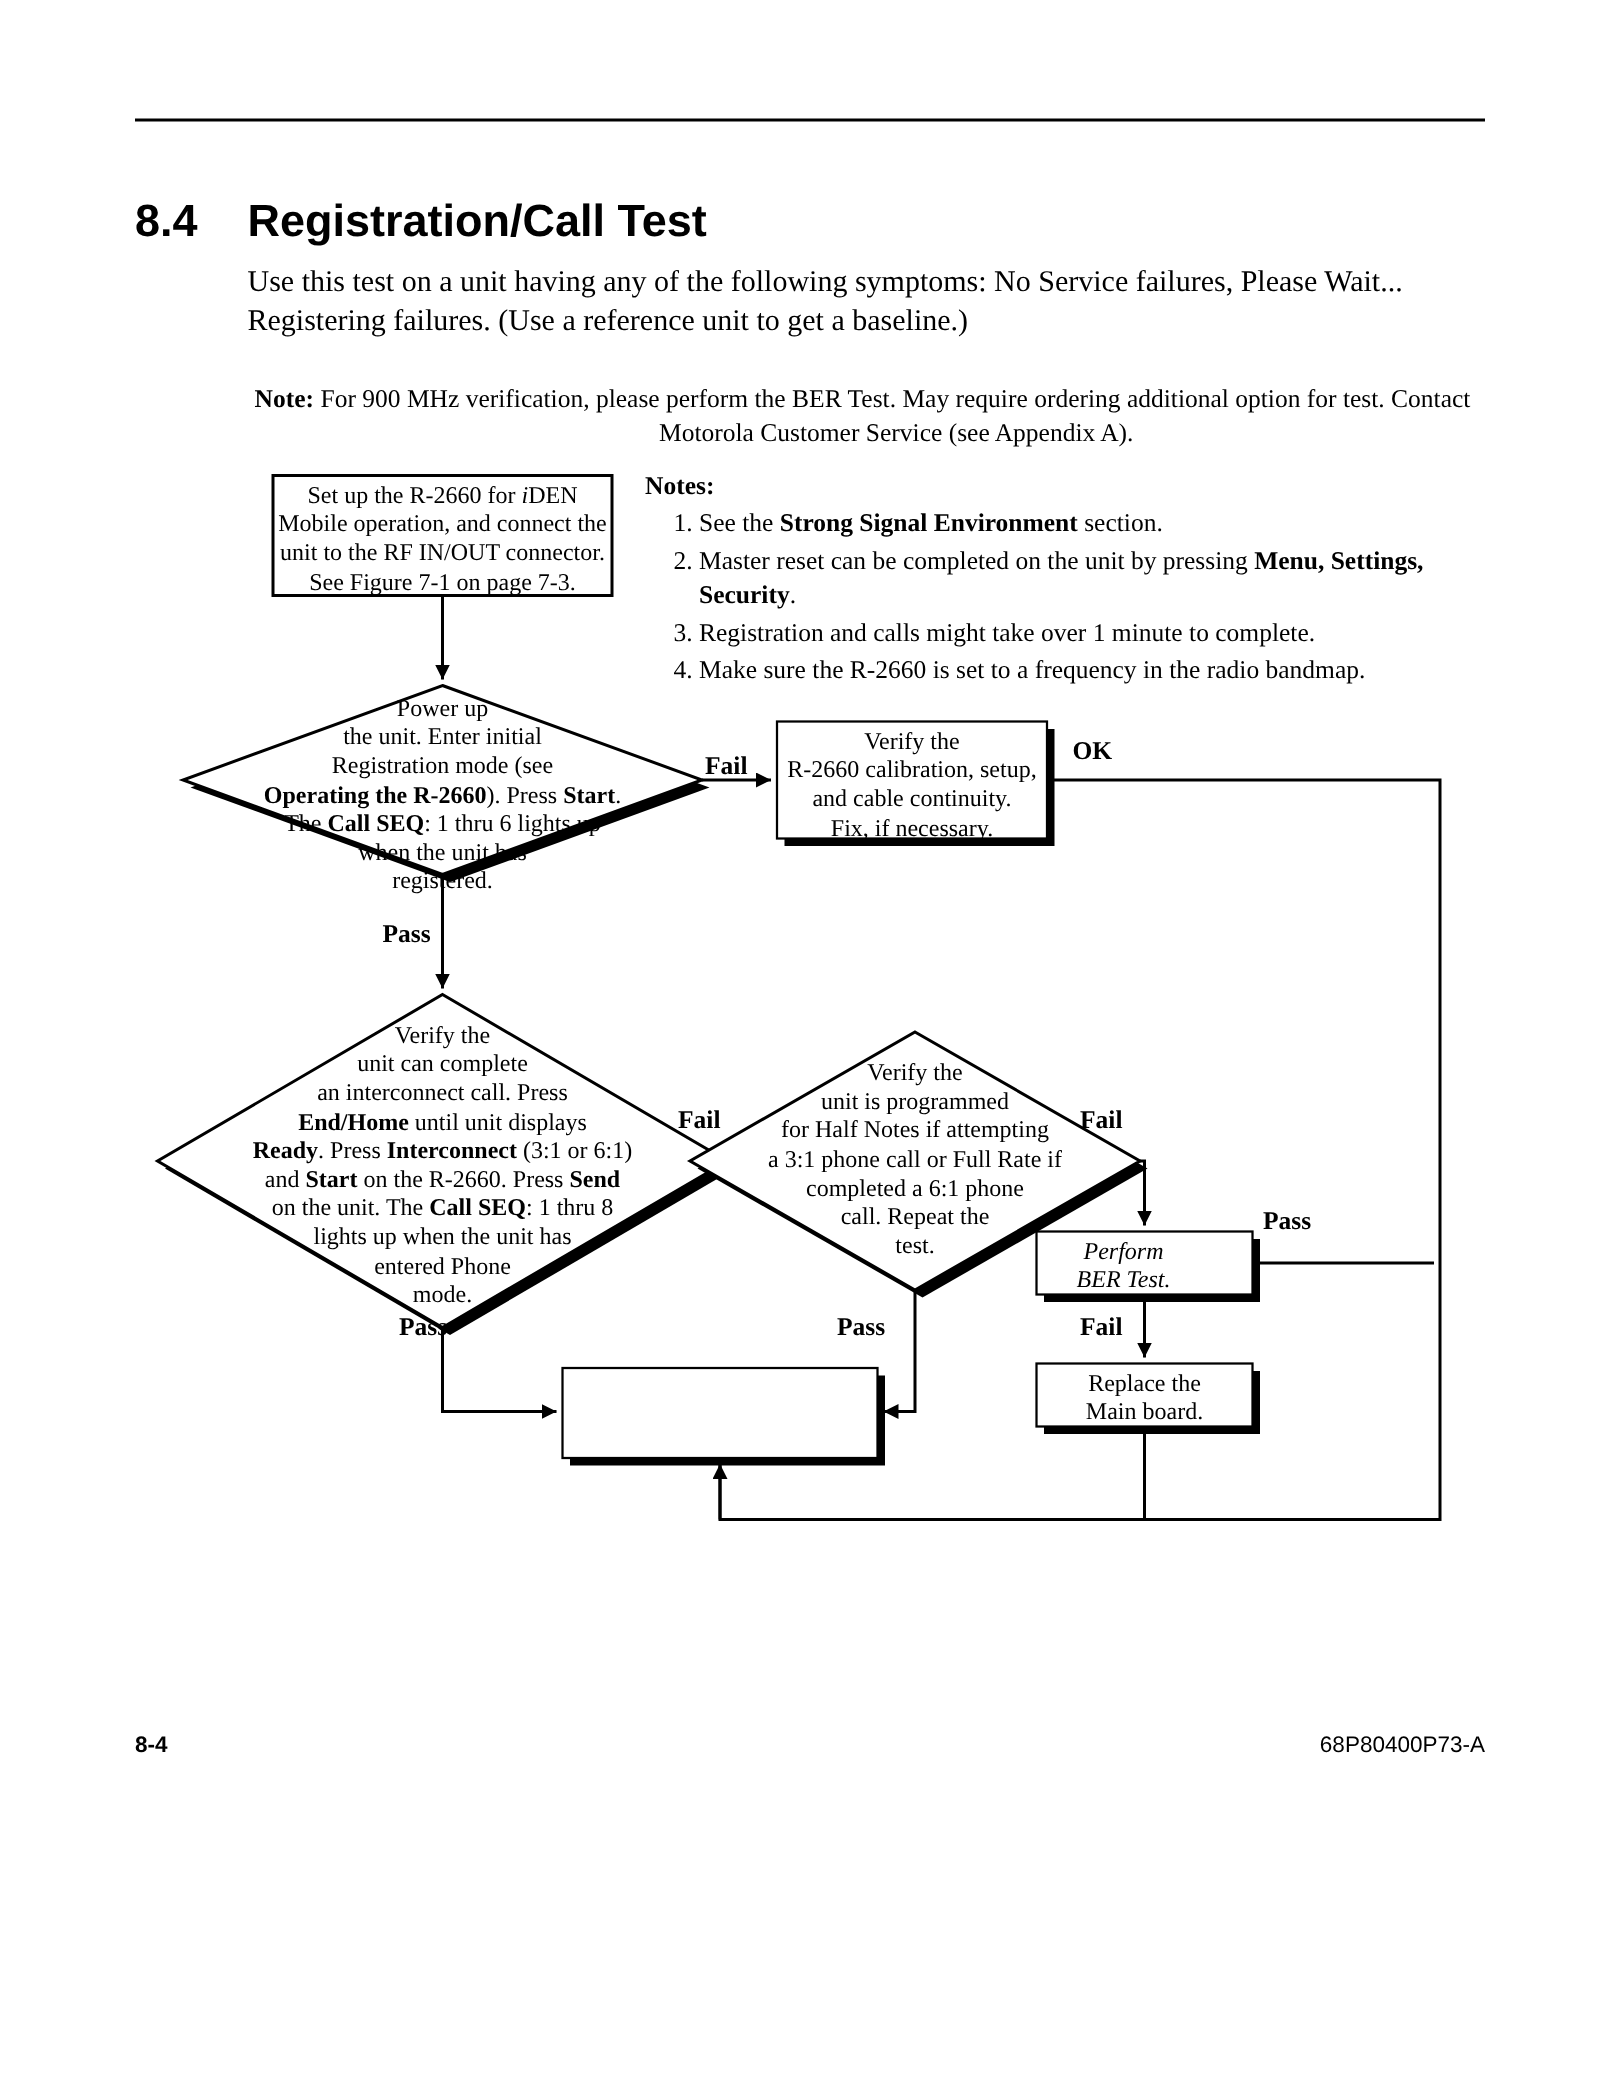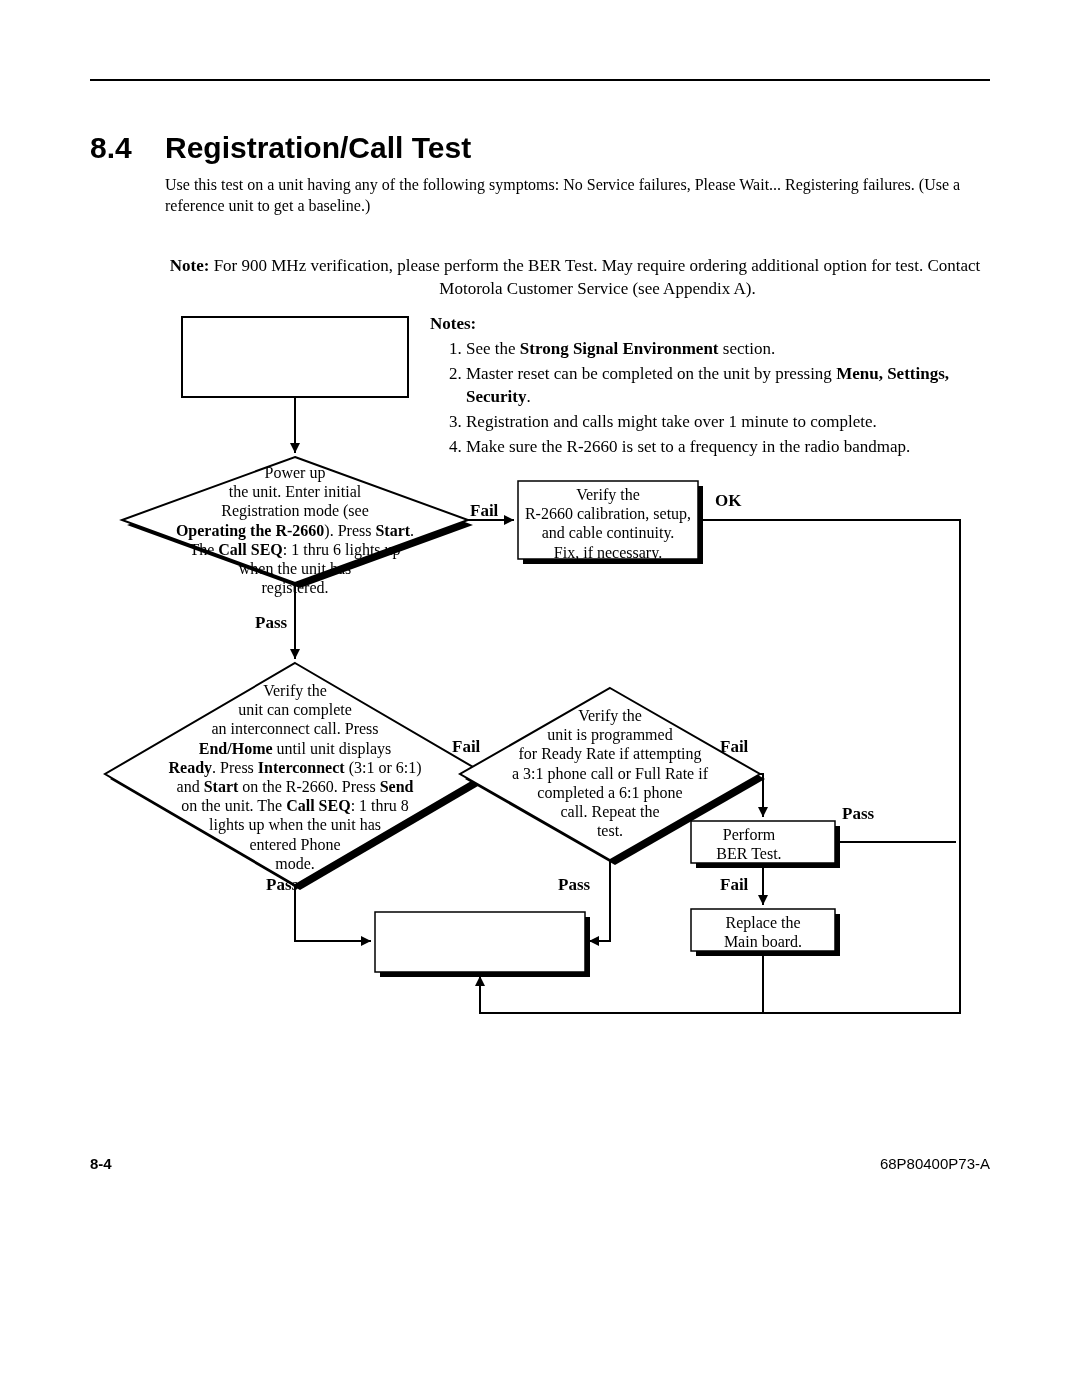--- a/index.html
+++ b/index.html
@@ -43,21 +43,21 @@
     font-size: 30px;
     position: absolute;
     left: 75px;
     top: 56px;
   }
   .body1 {
     position: absolute;
     left: 75px;
     top: 100px;
     width: 820px;
-    font-size: 16px;
+    font-size: 20px;
     line-height: 1.3;
   }
   .note {
     position: absolute;
     left: 75px;
     top: 180px;
     width: 820px;
     font-size: 17px;
     line-height: 1.35;
     text-align: center;
@@ -206,20 +206,26 @@
       <line x1="775" y1="529" x2="896" y2="529" stroke="#000" stroke-width="2"></line>
 
       <line x1="703" y1="550" x2="703" y2="592" stroke="#000" stroke-width="2" marker-end="url(#arrow)"></line>
 
       <line x1="703" y1="638" x2="703" y2="700" stroke="#000" stroke-width="2"></line>
 
       <line x1="420" y1="700" x2="420" y2="663" stroke="#000" stroke-width="2" marker-end="url(#arrow)"></line>
     </svg>
 
     
+    <div class="box" style="left:122px; top:8px; width:226px;">
+      <span>Set up the R-2660 for </span><i>i</i><span>DEN</span><br>
+      <span>Mobile operation, and connect the</span><br>
+      <span>unit to the RF IN/OUT connector.</span><br>
+      <span>See Figure 7-1 on page 7-3.</span>
+    </div>
 
     
     <div class="dbox" style="left:85px; top:150px; width:300px;">
       <span>Power up</span><br>
       <span>the unit. Enter initial</span><br>
       <span>Registration mode (see</span><br>
       <b>Operating the R-2660</b><span>). Press </span><b>Start</b><span>.</span><br>
       <span>The </span><b>Call SEQ</b><span>: 1 thru 6 lights up</span><br>
       <span>when the unit has</span><br>
       <span>registered.</span>
@@ -244,31 +250,31 @@
       <span>on the unit. The </span><b>Call SEQ</b><span>: 1 thru 8</span><br>
       <span>lights up when the unit has</span><br>
       <span>entered Phone</span><br>
       <span>mode.</span>
     </div>
 
     
     <div class="dbox" style="left:420px; top:393px; width:260px;">
       <span>Verify the</span><br>
       <span>unit is programmed</span><br>
-      <span>for Ready Rate if attempting</span><br>
+      <span>for Half Notes if attempting</span><br>
       <span>a 3:1 phone call or Full Rate if</span><br>
       <span>completed a 6:1 phone</span><br>
       <span>call. Repeat the</span><br>
       <span>test.</span>
     </div>
 
     
 
     
-    <div class="box" style="left:631px; top:512px; width:116px;">
+    <div class="box" style="left:631px; top:512px; width:116px;font-style:italic;">
       <span>Perform</span><br>
       <span>BER Test.</span>
     </div>
 
     
     <div class="box" style="left:631px; top:600px; width:144px;">
       <span>Replace the</span><br>
       <span>Main board.</span>
     </div>
 

